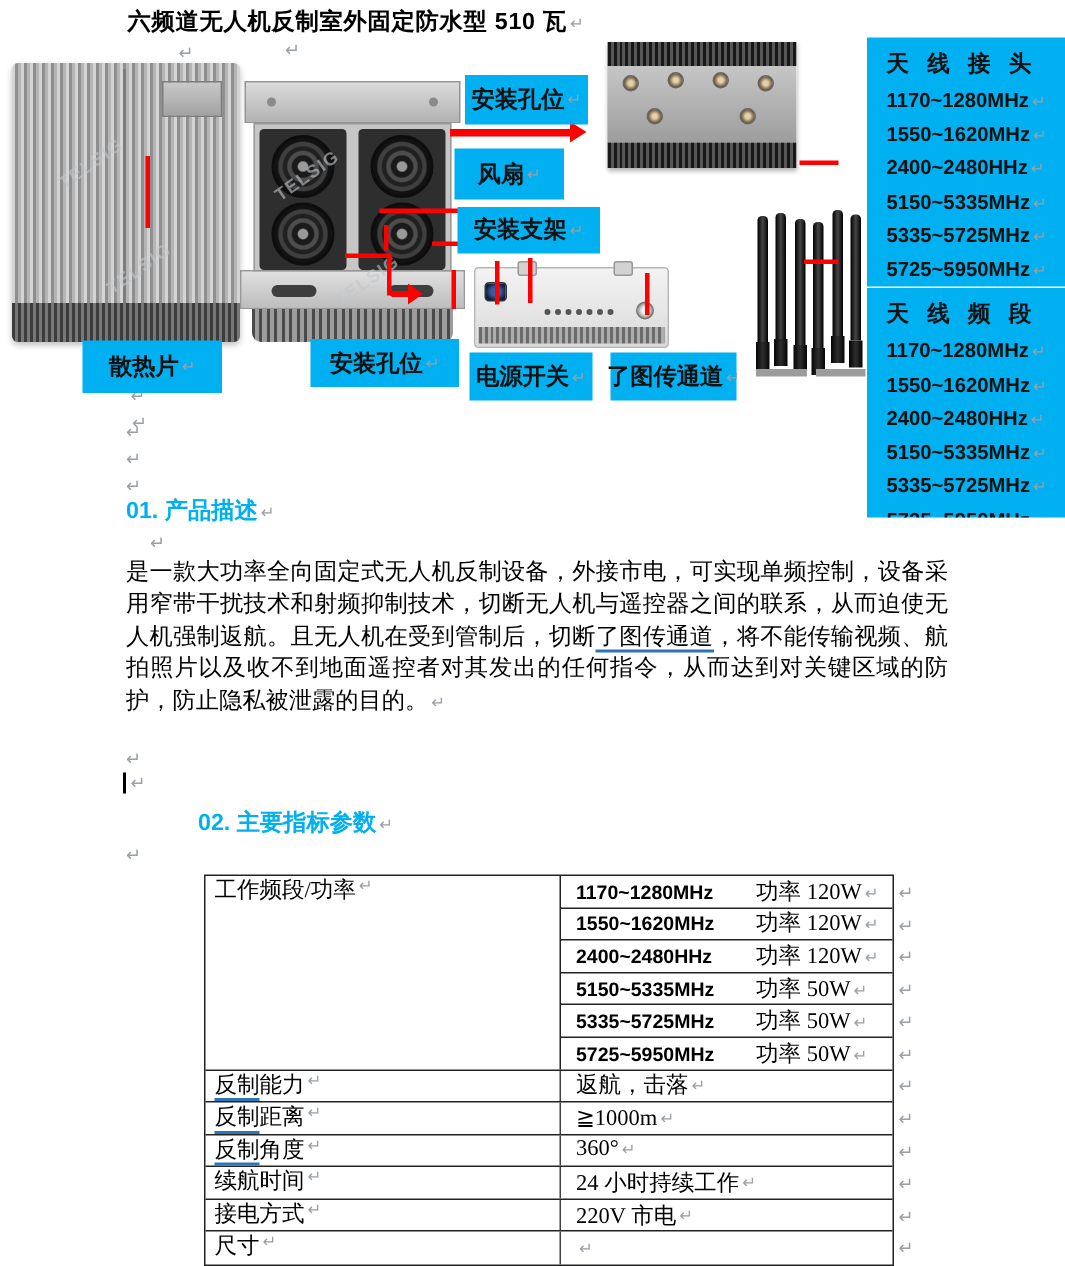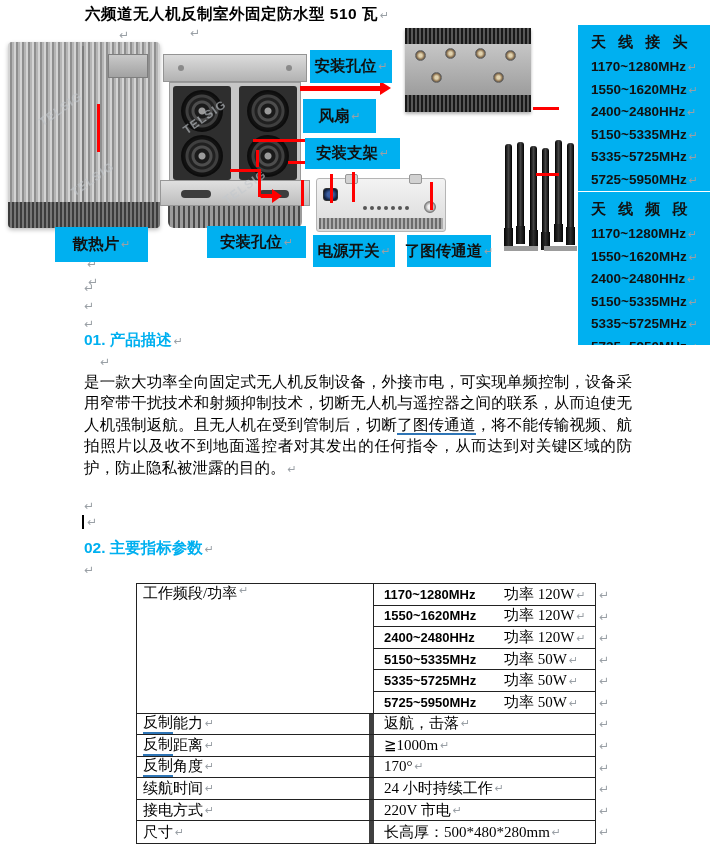--- a/index.html
+++ b/index.html
@@ -12,21 +12,21 @@
          font-family:"DejaVu Sans", sans-serif; }
   .pchar { color:#9aa0a6; font-size:11px; font-weight:normal; margin-left:2px;
            font-family:"DejaVu Sans", sans-serif; }
   .caret { position:absolute; left:82px; top:515px; width:2px; height:14px; background:#000; }
 
   
   .doc-title { position:absolute; left:85px; top:4px; font-size:15.5px; font-weight:bold;
                letter-spacing:.5px; white-space:nowrap; }
   .sec { position:absolute; left:84px; font-size:15.5px; font-weight:bold; color:#00b0f0;
          white-space:nowrap; }
-  .sec-1 { top:330px; } .sec-2 { top:538px; }
+  .sec-1 { top:330px; } .sec-2 { top:538px;margin-left:48px; }
 
   
   .desc { position:absolute; left:84px; top:371px; width:548px; text-align:justify;
           font-family:"Liberation Serif","DejaVu Serif",serif; font-size:15.5px;
           line-height:21.4px; }
   .grammar { border-bottom:2px solid #2e75b6; }
 
   
   .callout { position:absolute; background:#00b0f0; color:#111; font-weight:bold;
              font-size:15.5px; display:flex; align-items:center; justify-content:center;
@@ -117,22 +117,22 @@
     padding-left:6px; font-size:15px; }
   .freq-rows { flex:1; display:flex; flex-direction:column; }
   .freq-row { display:flex; align-items:center; flex:1; border-bottom:1px solid #222;
     padding-left:10px; }
   .freq-row:last-child { border-bottom:none; }
   .band { font-family:"Liberation Sans",sans-serif; font-weight:bold; font-size:13px;
     width:106px; white-space:nowrap; }
   .power { font-size:15px; padding-left:14px; white-space:nowrap; }
   .info-row { display:flex; height:21.58px; border-bottom:1px solid #222; }
   .info-row:last-child { border-bottom:none; }
-  .info-label { width:237px; border-right:5px solid #404040; padding-left:6px; font-size:15px;
-    display:flex; align-items:center; white-space:nowrap; }
+  .info-label { width:237px; border-right:1px solid #404040; padding-left:6px; font-size:15px;
+    display:flex; white-space:nowrap; }
   .info-value { flex:1; padding-left:10px; font-size:15px; display:flex; align-items:center;
     white-space:nowrap; }
   .u2 { border-bottom:2px solid #2e75b6; }
 
   .tbl-pils { position:absolute; left:599px; top:585px; }
   .tbl-pils .pilrow { display:block; height:21.58px; color:#9aa0a6; font-size:12px;
     line-height:21.58px; font-family:"DejaVu Sans",sans-serif; }
 </style>
 </head>
 <body>
@@ -362,21 +362,21 @@
           <span class="pchar">↵</span>
         </div>
     </div>
     <div class="info-row">
       <div class="info-label">
           <span class="u2">反制</span>
           <span>角度</span>
           <span class="pchar">↵</span>
         </div>
       <div class="info-value">
-          <span>170°</span>
+          <span>360°</span>
           <span class="pchar">↵</span>
         </div>
     </div>
     <div class="info-row">
       <div class="info-label">
           <span>续航时间</span>
           <span class="pchar">↵</span>
         </div>
       <div class="info-value">
           <span>24 小时持续工作</span>
@@ -392,21 +392,20 @@
           <span>220V 市电</span>
           <span class="pchar">↵</span>
         </div>
     </div>
     <div class="info-row">
       <div class="info-label">
           <span>尺寸</span>
           <span class="pchar">↵</span>
         </div>
       <div class="info-value">
-          <span>长高厚：500*480*280mm</span>
           <span class="pchar">↵</span>
         </div>
     </div>
   </div>
 
   <div class="tbl-pils">
     <span class="pilrow">↵</span>
     <span class="pilrow">↵</span>
     <span class="pilrow">↵</span>
     <span class="pilrow">↵</span>

